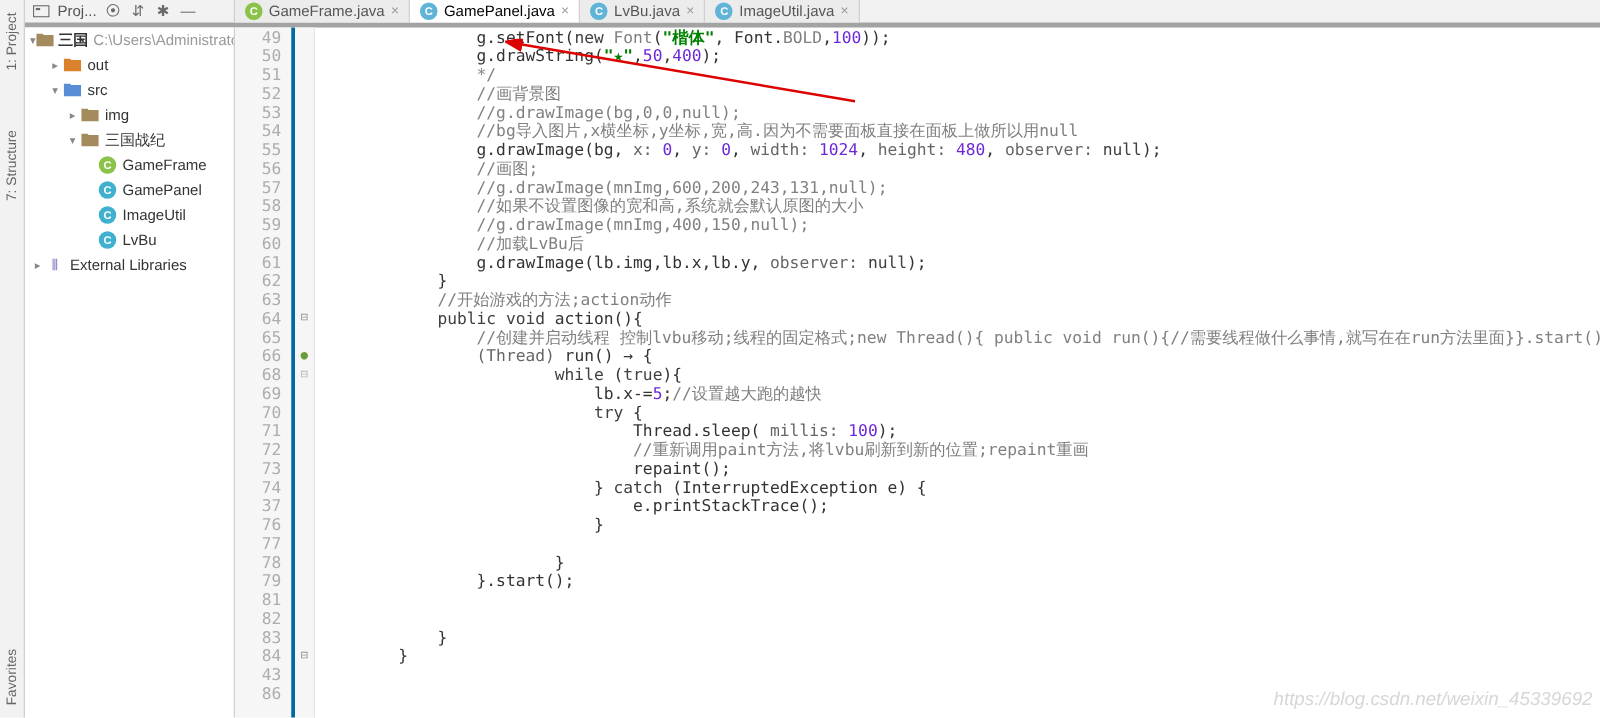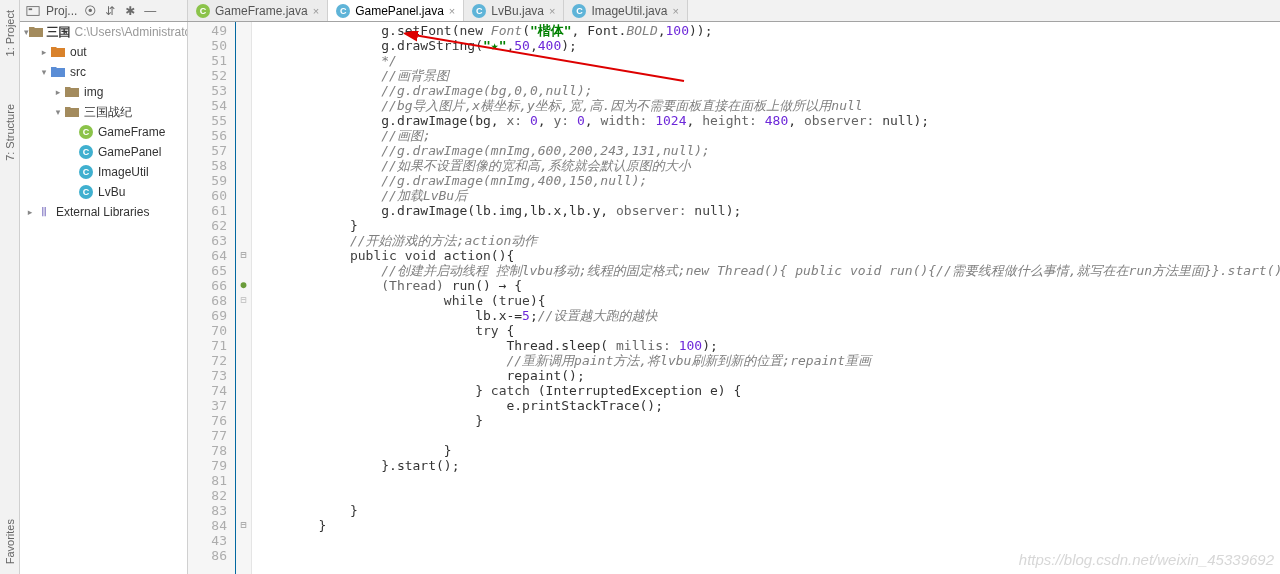--- a/index.html
+++ b/index.html
@@ -1,21 +1,21 @@
 <!DOCTYPE html>
 <html><head>
 <meta charset="utf-8">
 <style>
   html,body{margin:0;padding:0;width:1280px;height:574px;font-family:"Segoe UI",Arial,sans-serif;font-size:12px;color:#333;background:#fff;overflow:hidden}
   *{box-sizing:border-box}
   .vstrip{position:absolute;top:0;height:100%;width:20px;border-right:1px solid #d0d0d0;background:#f2f2f2;display:flex;flex-direction:column;align-items:center;padding-top:2px}
   .vstrip.left{left:0}
   .vlabel{writing-mode:vertical-rl;transform:rotate(180deg);font-size:11px;color:#666;margin:8px 0;cursor:pointer;display:flex;align-items:center;gap:4px}
   .main{position:absolute;left:20px;right:0;top:0;bottom:0;display:flex;flex-direction:column}
-  .toolbar{height:22px;background:#f2f2f2;border-bottom:1px solid #a3a3a3;display:flex;align-items:center}
+  .toolbar{height:22px;background:#f2f2f2;border-bottom:4px solid #a3a3a3;display:flex;align-items:center}
   .tb-left{width:168px;display:flex;align-items:center;gap:6px;padding-left:6px;border-right:1px solid #d0d0d0;height:100%}
   .tb-ico{width:14px;height:14px;display:inline-flex;align-items:center;justify-content:center;color:#6b6b6b;font-size:12px}
   .tb-ico.proj svg{width:14px;height:14px}
   .tabs{display:flex;height:100%;align-items:stretch}
   .tab{display:flex;align-items:center;gap:5px;padding:0 8px;border-right:1px solid #d0d0d0;background:#ececec;color:#555;cursor:pointer}
   .tab.active{background:#fff;color:#000}
   .tab .ico-c{width:14px;height:14px;border-radius:50%;background:#5fb4d8;color:#fff;font-size:9px;font-weight:bold;display:flex;align-items:center;justify-content:center}
   .tab .ico-c.g{background:#8bc34a}
   .tab .close{color:#999;font-size:11px}
   .body{flex:1;display:flex;min-height:0}
@@ -25,28 +25,28 @@
   .ficon{width:16px;display:inline-flex;align-items:center;justify-content:center}
   .folder{color:#a38b5d}
   .folder.o{color:#d9822b}
   .folder.s{color:#5a8dd6}
   .ico-c2{width:14px;height:14px;border-radius:50%;background:#40b0cf;color:#fff;font-size:9px;font-weight:bold;display:flex;align-items:center;justify-content:center}
   .ico-c2.g{background:#8bc34a}
   .lib{color:#7a6fbf}
   .lbl{padding-left:4px;font-size:12px;color:#333}
   .lbl.mut{color:#999;font-size:12px}
   .editor{flex:1;display:flex;min-width:0;font-family:"DejaVu Sans Mono","Consolas",monospace;font-size:13px;line-height:15px;position:relative}
-  .gutter{width:48px;background:#f6f6f6;border-right:1px solid #0369a1;text-align:right;color:#adadad;padding:1px 8px 0 0;user-select:none}
+  .gutter{width:48px;background:#f6f6f6;border-right:3px solid #0369a1;text-align:right;color:#adadad;padding:1px 8px 0 0;user-select:none}
   .gutter div{height:15px}
   .marks{width:16px;background:#f6f6f6;border-right:1px solid #e5e5e5}
   .marks div{height:15px;text-align:center;font-size:10px;color:#999}
   .code{flex:1;padding:1px 0 0 4px;white-space:pre;overflow:hidden}
   .code div{height:15px}
   .k{color:#404040;font-weight:normal}
-  .c{color:#808080;font-style:italic}
+  .c{color:#808080;}
   .s{color:#008000;font-weight:bold}
   .n{color:#6d28d9}
   .p{color:#666}
   .arrow-annot{position:absolute;left:216px;top:9px;pointer-events:none}
   .watermark{position:absolute;right:6px;bottom:6px;color:#d7d7d7;font-size:15px;font-style:italic;pointer-events:none}
 </style>
 </head>
 <body>
 
 <div class="vstrip left">

